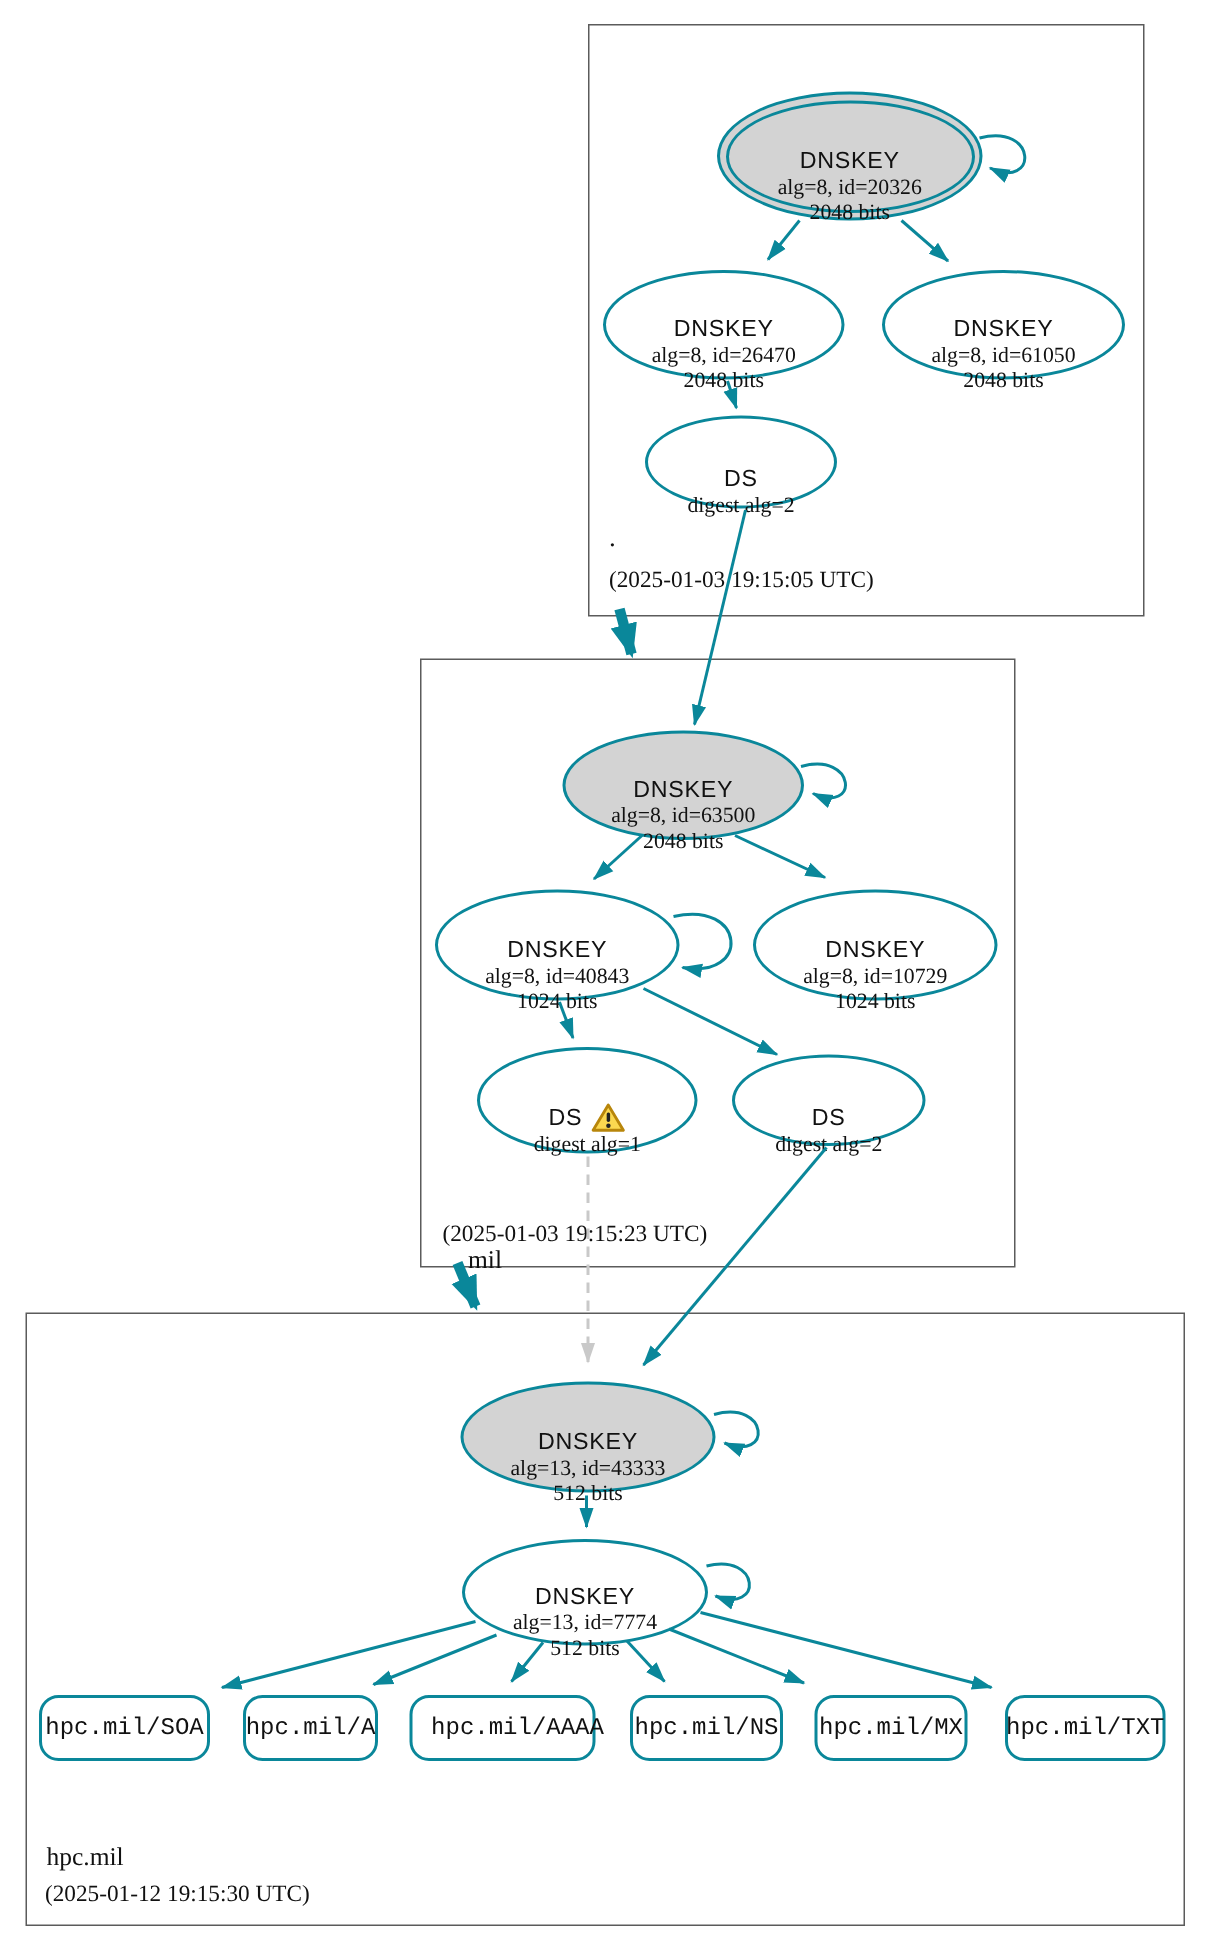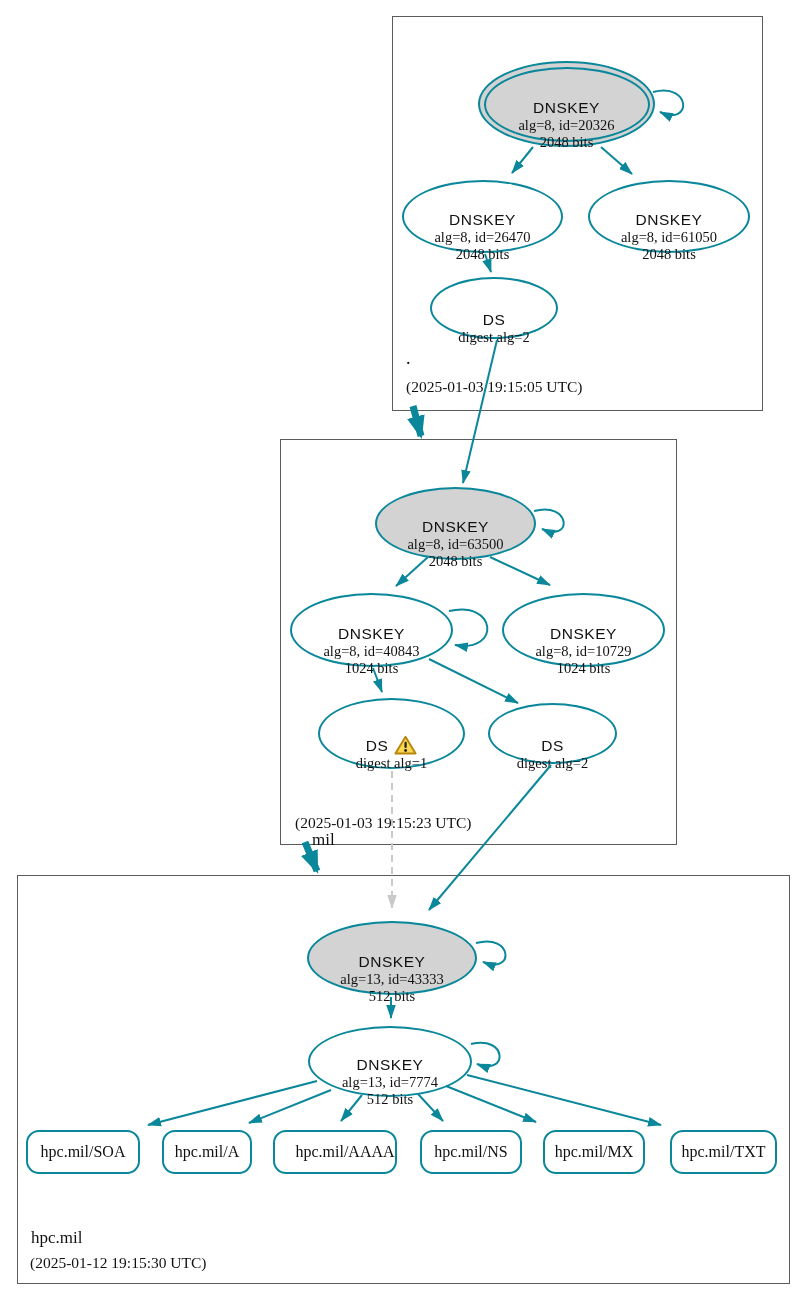--- a/index.html
+++ b/index.html
@@ -36,21 +36,21 @@
   .ntitle{
     font-family:"Liberation Sans",sans-serif;font-size:15.5px;color:var(--ink);
     line-height:19px;letter-spacing:.5px;display:flex;align-items:center;gap:6px;margin-top:40px;
   }
   .nsub{
     font-family:"Liberation Serif",serif;font-size:14.5px;color:var(--ink);line-height:17px;
   }
   .rrbox{
     position:absolute;top:1130px;height:44px;border:2.5px solid var(--teal);border-radius:13px;
     background:#ffffff;display:flex;align-items:center;justify-content:center;
-    font-family:Liberation Serif, serif;font-size:16px;color:var(--ink);
+    font-family:Liberation Mono, monospace;font-size:16px;color:var(--ink);
     box-sizing:border-box;z-index:2;white-space:nowrap;
   }
   svg.edges{position:absolute;left:0;top:0;z-index:3;pointer-events:none;}
   .warnicon{width:23px;height:20px;display:inline-block;}
 </style>
 </head>
 <body>
 
 <div id="canvas">
 

